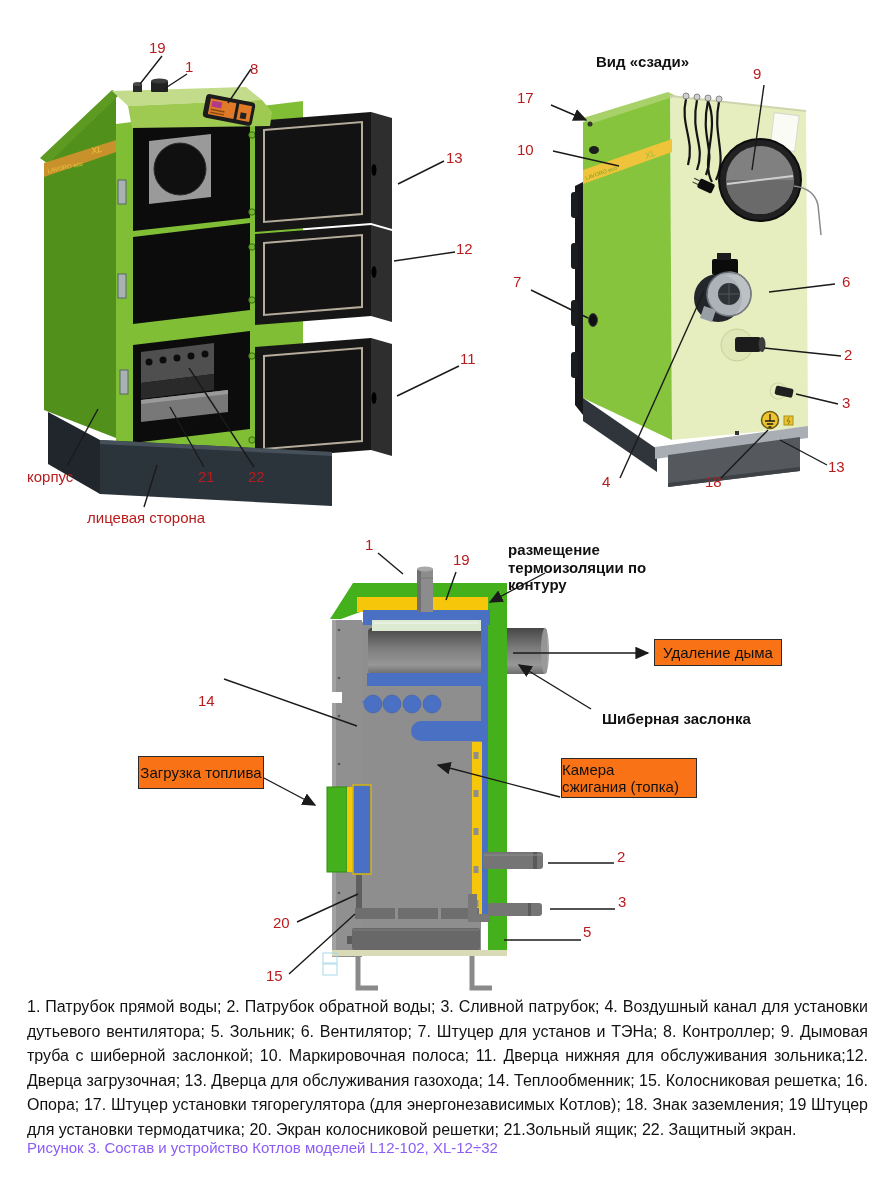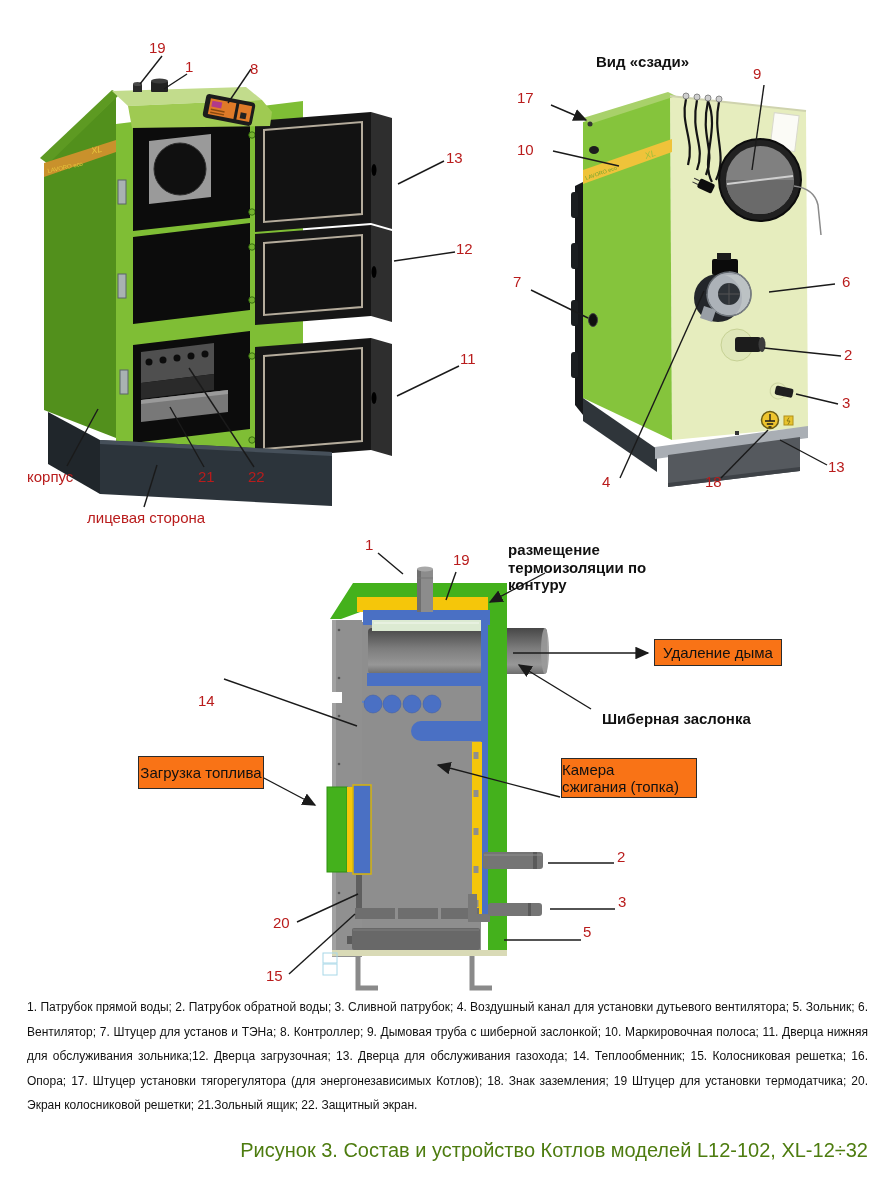--- a/index.html
+++ b/index.html
@@ -4,24 +4,24 @@
 <style>
   html,body{margin:0;padding:0;background:#fff;}
   #page{position:relative;width:895px;height:1179px;background:#fff;overflow:hidden;
         font-family:"Liberation Sans",sans-serif;color:#111;}
   #art{position:absolute;left:0;top:0;}
   .num{position:absolute;font-size:15px;line-height:16px;color:#b91c1c;white-space:nowrap;}
   .note{position:absolute;font-size:15px;color:#111;font-weight:bold;}
   .abox{position:absolute;border:1.5px solid #2b2b2b;background:#f97316;text-align:center;
         font-size:15px;color:#111;white-space:nowrap;}
   .pre{white-space:pre-line;text-align:left;}
-  #legend{position:absolute;left:27px;top:995px;width:841px;font-size:12px;
+  #legend{position:absolute;left:27px;top:995px;width:841px;font-size:16px;
           line-height:24.6px;text-align:justify;color:#111;}
-  #caption{position:absolute;left:27px;top:1139px;width:841px;text-align:right;
-           font-size:20px;color:#4d7c0f;}
+  #caption{position:absolute;left:27px;top:1139px;width:841px;text-align:left;
+           font-size:15px;color:#8b5cf6;}
 </style>
 </head>
 <body>
 
 <div id="page">
 
 <svg id="art" width="895" height="1179" viewBox="0 0 895 1179">
   <defs>
     <marker id="ah" markerWidth="11" markerHeight="9" refX="9" refY="4.5" orient="auto">
       <path d="M0,0 L10,4.5 L0,9 Z" fill="#1a1a1a"></path>

